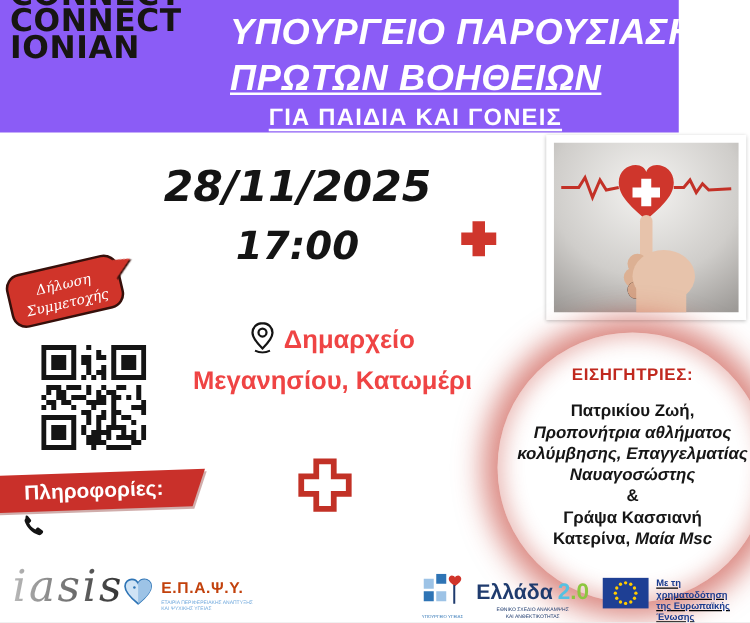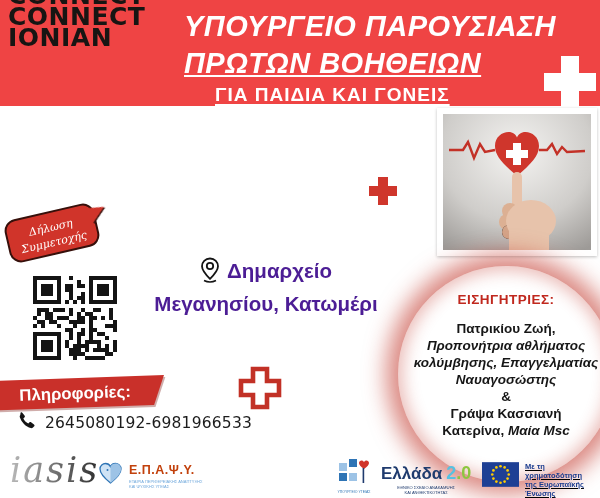--- a/index.html
+++ b/index.html
@@ -1,19 +1,19 @@
 <!DOCTYPE html>
 <html><head>
 <meta charset="utf-8">
 <style>
   html,body{margin:0;padding:0;background:#e8e8e8;font-family:"Liberation Sans",sans-serif;}
   .poster{position:relative;width:600px;height:498px;background:#ffffff;overflow:hidden;margin:0 auto;}
 
   
-  .banner{position:absolute;left:0;top:0;width:600px;height:106px;background:#ef4444;}
+  .banner{position:absolute;left:0;top:0;width:543px;height:106px;background:#8b5cf6;}
   .logo-block{position:absolute;left:8px;top:-13px;color:#171513;font-weight:800;}
   .logo-line{font-size:25px;line-height:24px;letter-spacing:.5px;margin-top:-3px;font-family:"DejaVu Sans",sans-serif;}
   .title-line{position:absolute;left:184px;color:#fff;font-style:italic;font-weight:700;font-size:29px;letter-spacing:.5px;white-space:nowrap;}
   .title-1{top:10px;} .title-2{top:47px;text-decoration:underline;}
   .subtitle{position:absolute;left:187px;top:84px;color:#fff;font-weight:700;font-size:19px;letter-spacing:1px;
             text-decoration:underline;text-underline-offset:3px;text-decoration-thickness:2px;white-space:nowrap;margin-left:28px;}
   .cross-white{position:absolute;left:544px;top:56px;width:52px;height:52px;}
 
   
   .photo{position:absolute;left:437px;top:108px;width:148px;height:136px;background:#fff;padding:6px;box-shadow:0 1px 3px rgba(0,0,0,.25);}
@@ -32,21 +32,21 @@
           border-radius:12px;transform:rotate(-13deg);color:#fff;text-align:center;
           font-family:"DejaVu Serif",serif;font-style:italic;font-size:11px;line-height:15px;padding-top:7px;box-sizing:border-box;}
   .bubble::after{content:"";position:absolute;right:-13px;top:3px;width:0;height:0;
                  border-left:16px solid #d0342a;border-top:4px solid transparent;border-bottom:12px solid transparent;
                  transform:rotate(-6deg);filter:drop-shadow(1px 1px 0 #36100b);}
 
   
   .qr{position:absolute;left:33px;top:276px;width:84px;height:84px;}
 
   
-  .location{position:absolute;left:128px;top:257px;width:276px;text-align:center;color:#4c1d95;
+  .location{position:absolute;left:128px;top:257px;width:276px;text-align:center;color:#ef4444;
             font-weight:700;font-size:20.5px;line-height:28px;}
   .pin{display:inline-block;vertical-align:-5px;margin-right:7px;}
 
   .cross-outline{position:absolute;left:236px;top:364px;width:48px;height:48px;}
 
   
   .circle{position:absolute;left:398px;top:266px;width:216px;height:216px;border-radius:50%;background:#fff;
           box-shadow:0 0 22px 12px rgba(190,40,28,.55), inset 0 0 16px 5px rgba(190,40,28,.30);
           text-align:center;box-sizing:border-box;padding-top:26px;}
   .circle .heading{color:#c0281e;font-weight:800;font-size:13.5px;letter-spacing:.5px;}
@@ -116,20 +116,24 @@
       <rect x="69" y="58" width="10" height="42" rx="5" fill="#e7c3ab"></rect>
       <circle cx="67" cy="97" r="8" fill="#dcb093"></circle>
       <circle cx="64" cy="108" r="8" fill="#dcb093"></circle>
       <circle cx="66" cy="118" r="7" fill="#d4a librarian"></circle>
       <circle cx="66" cy="118" r="7" fill="#d4a488"></circle>
       <ellipse cx="88" cy="107" rx="25" ry="21" fill="#e7c3ab"></ellipse>
       <rect x="66" y="116" width="40" height="20" fill="#e7c3ab"></rect>
     </svg>
   </div>
 
+  <div class="date-block">
+    <div class="date-line">28/11/2025</div>
+    <div class="time-line">17:00</div>
+  </div>
 
   <div class="cross-red-small">
     <svg width="32" height="32" viewBox="0 0 32 32">
         <path d="M11 2h10v9h9v10h-9v9H11v-9H2V11h9z" fill="#cf362c"></path>
       </svg>
   </div>
 
   <div class="bubble">
     <div>Δήλωση</div>
     <div>Συμμετοχής</div>
@@ -176,21 +180,20 @@
 
   <div class="info-banner">
     <div class="txt">Πληροφορίες:</div>
   </div>
   <div class="contact-row phone-row">
     <span>
       <svg width="19" height="19" viewBox="0 0 18 18">
           <path d="M3.4 1.6c.5-.5 1.4-.4 1.8.2l2.1 2.8c.3.4.3 1-.1 1.4L6 7.2c.9 2.1 2.6 3.8 4.7 4.7l1.2-1.2c.4-.4 1-.4 1.4-.1l2.8 2.1c.6.4.7 1.3.2 1.8l-1.2 1.2c-.5.5-1.3.7-2 .5-2.4-.8-4.6-2.1-6.5-4C4.7 10.3 3.4 8.1 2.6 5.7c-.2-.7 0-1.5.5-2z" fill="#141414"></path>
         </svg>
     </span>
-    <span>2645080192-6981966533</span>
   </div>
 
   <div class="iasis">iasis</div>
 
   <div class="epapsy">
     <span>
       <svg width="25" height="25" viewBox="0 0 25 25">
         <path d="M12.5 22 C5 16 2 12 2 8 C2 4.5 4.8 2.5 7.5 2.5 C9.6 2.5 11.6 3.8 12.5 5.6 C13.4 3.8 15.4 2.5 17.5 2.5 C20.2 2.5 23 4.5 23 8 C23 12 20 16 12.5 22 Z" fill="#cfe3f5" stroke="#2e74b5" stroke-width="1.3"></path>
         <path d="M12.5 5.6 C13.4 3.8 15.4 2.5 17.5 2.5 C20.2 2.5 23 4.5 23 8 C23 12 20 16 12.5 22 Z" fill="#9dc3e6"></path>
         <circle cx="9.5" cy="9" r="1" fill="#2e74b5"></circle>

